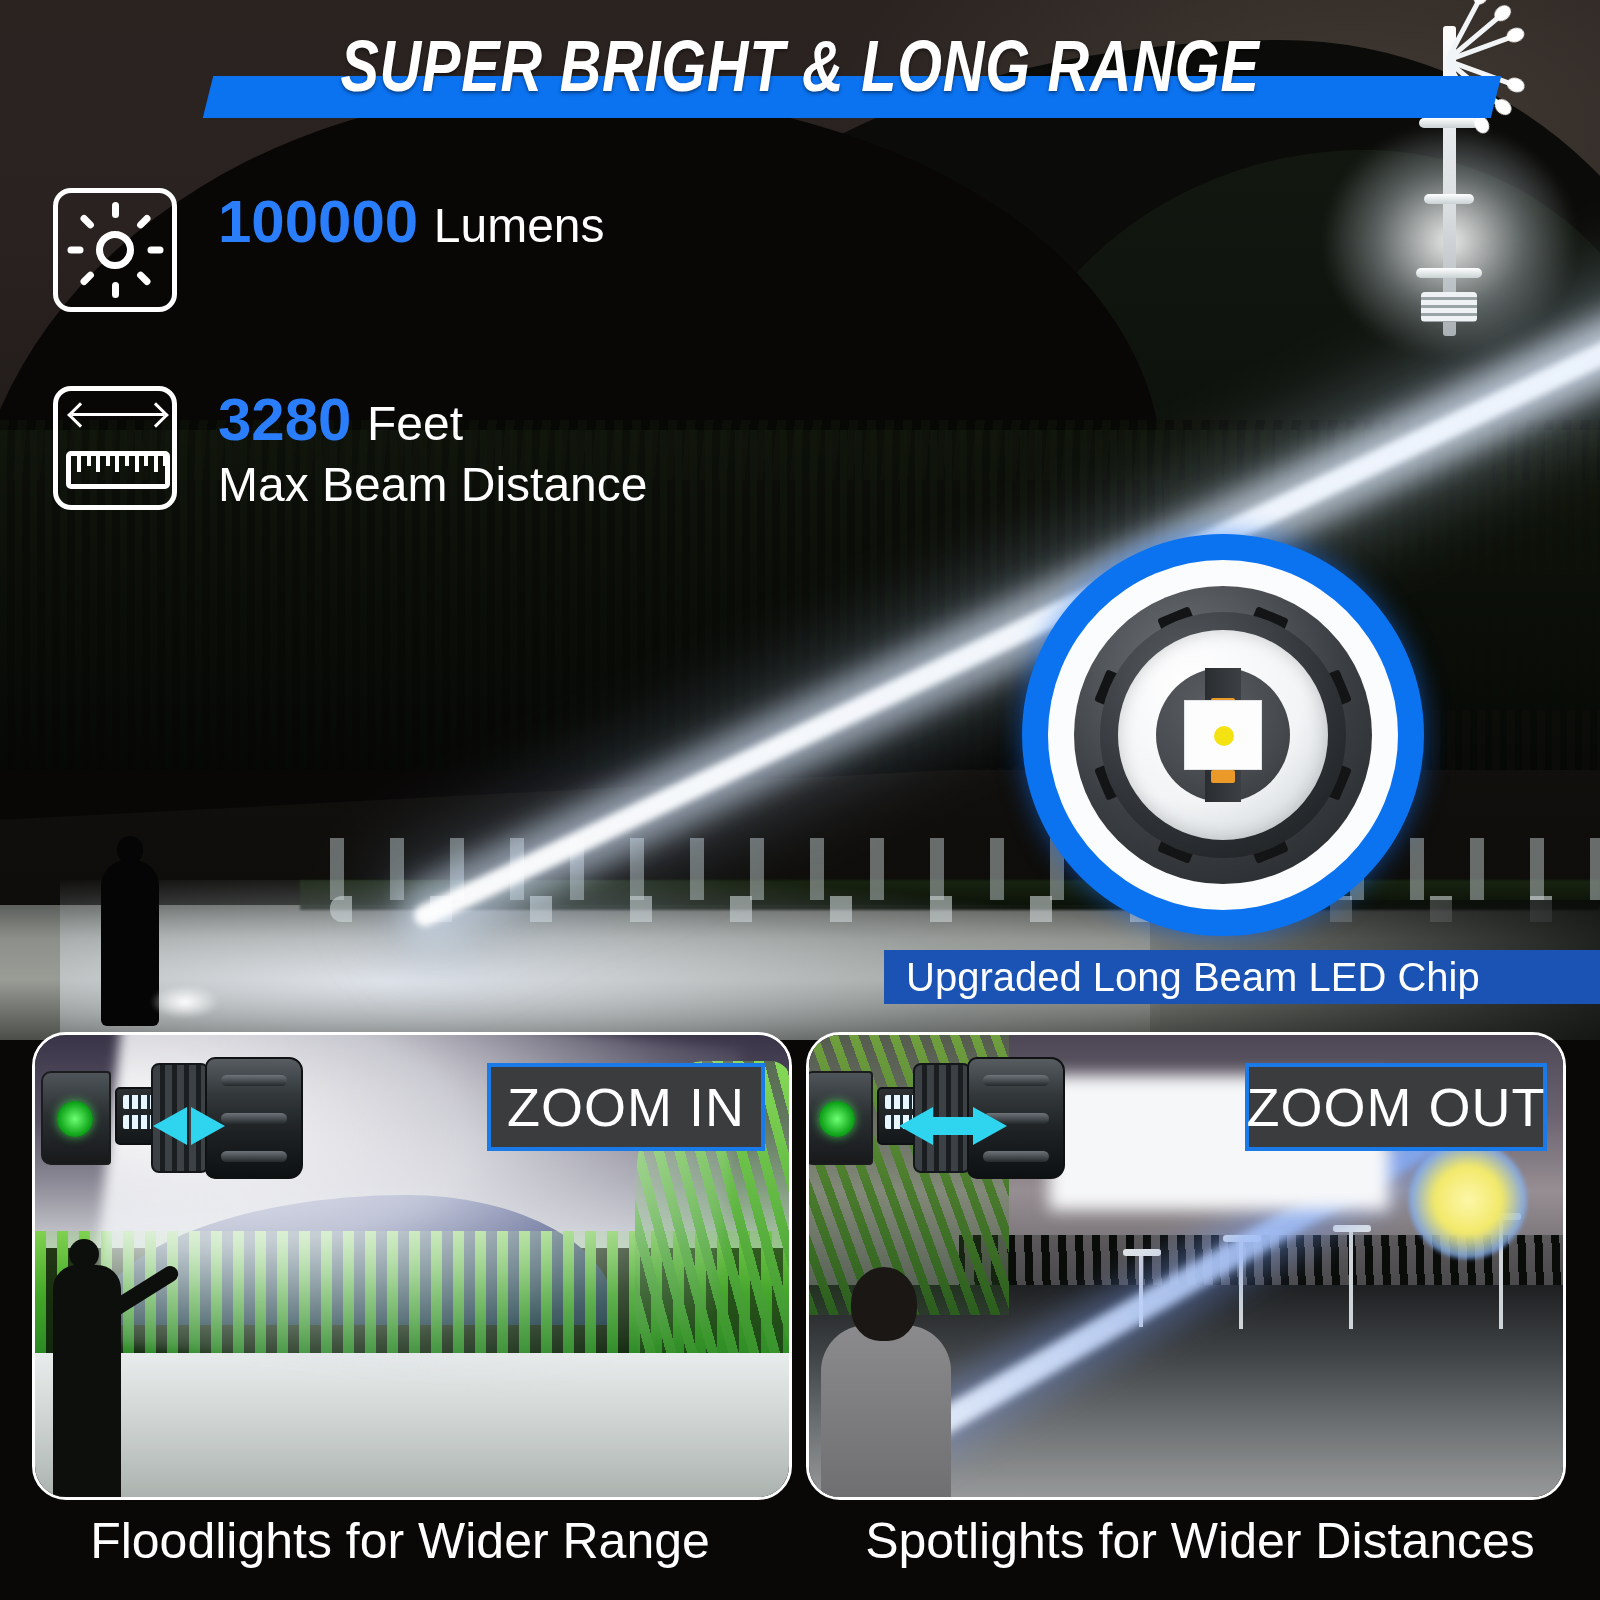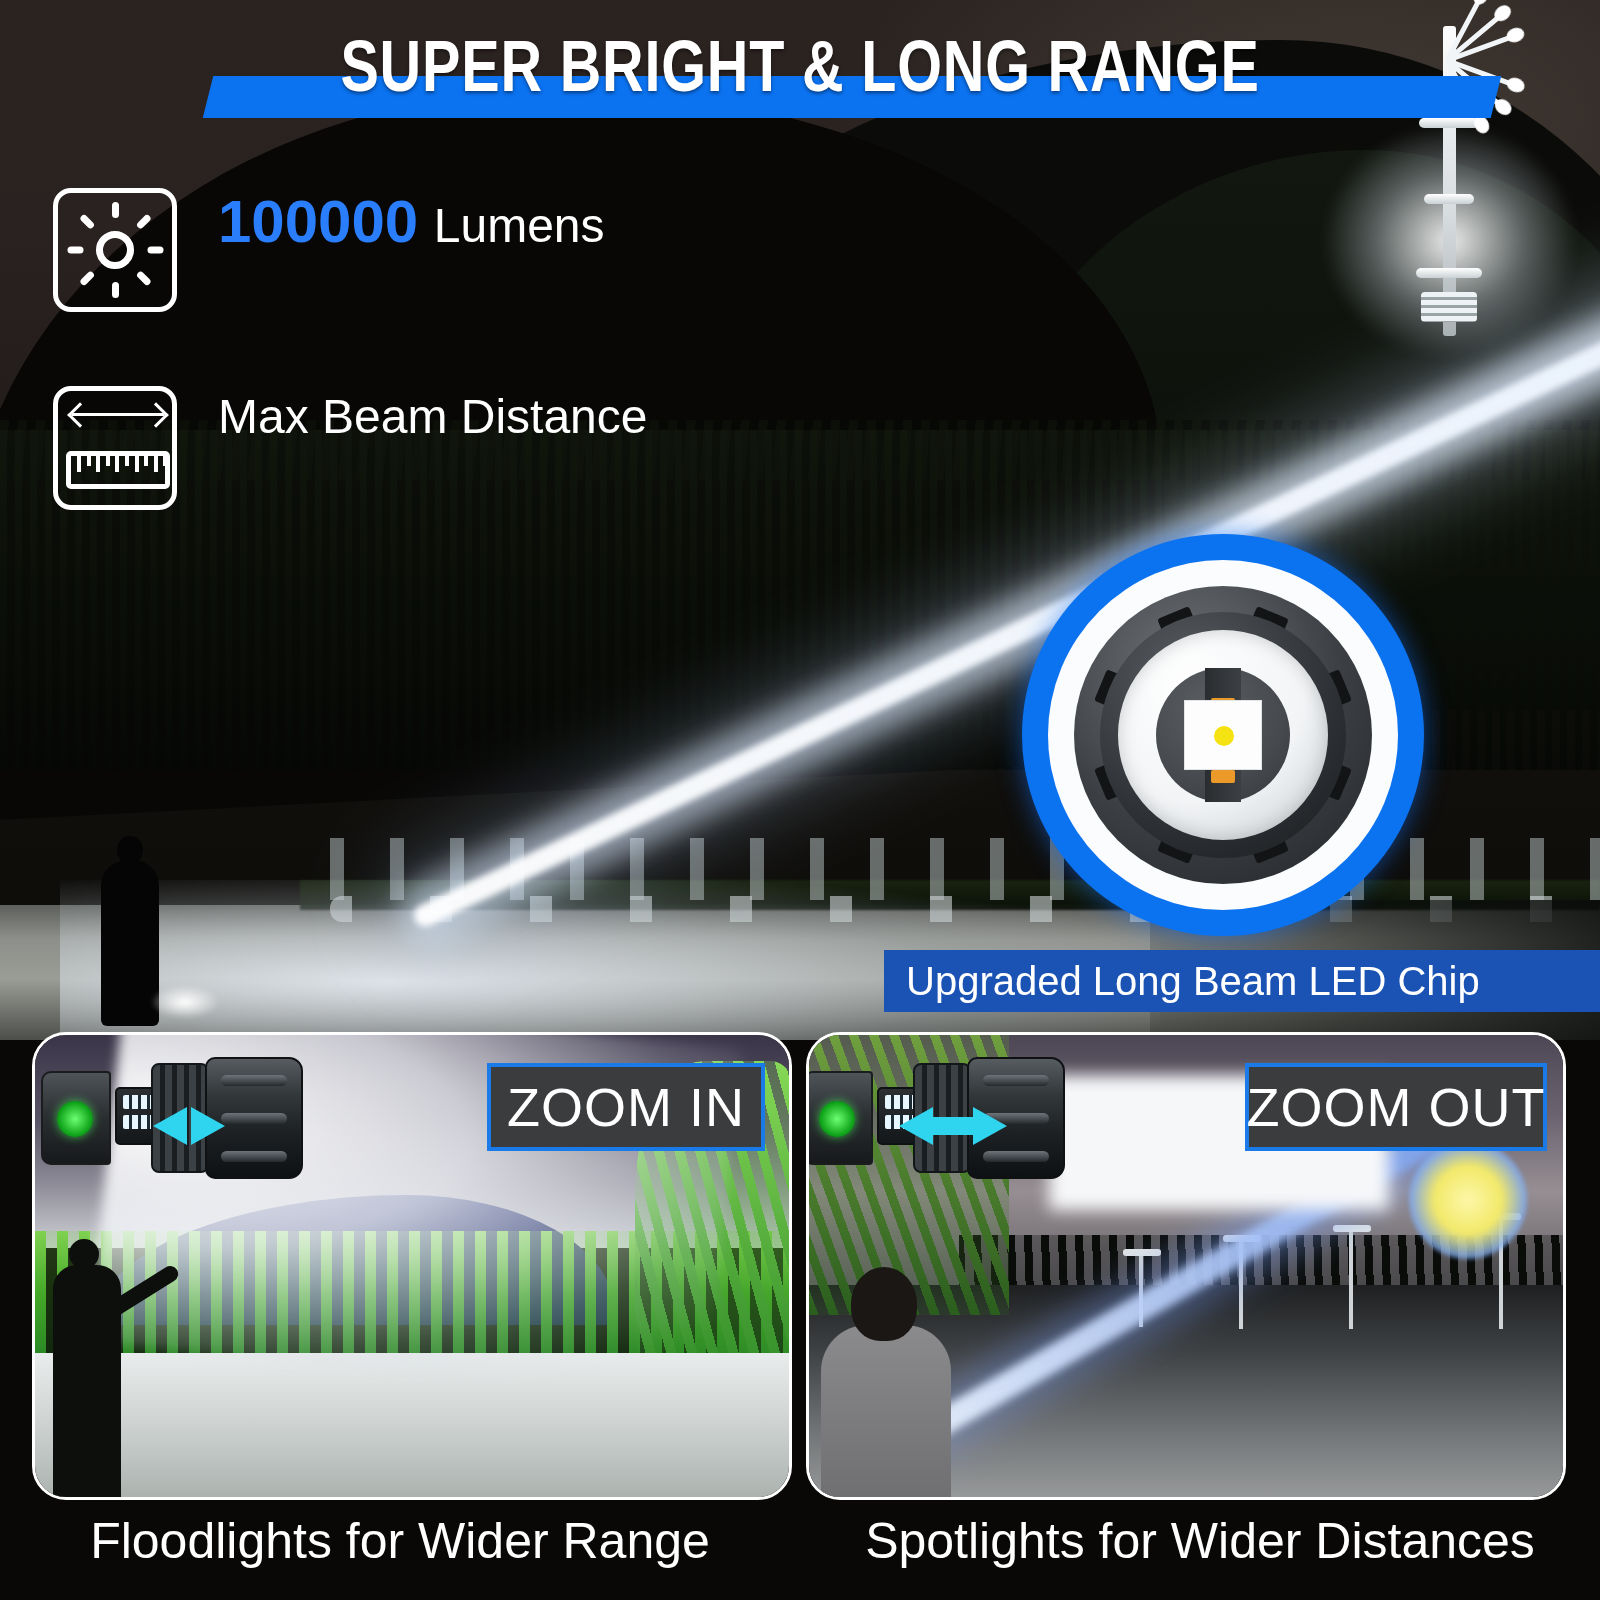--- a/index.html
+++ b/index.html
@@ -80,21 +80,21 @@
   .tower-arm::after { content:""; position:absolute; right:-4px; top:-5px; width:18px; height:14px;
                background:#fff; border-radius:50%; filter:blur(.4px); }
   .tower-ring { position:absolute; left:24px; width:60px; height:10px;
                background:linear-gradient(180deg,#ffffff,#c9d1d4); border-radius:5px; }
   .tower-ring.r1 { top:112px; } .tower-ring.r2 { top:188px; width:50px; left:29px; }
   .tower-ring.r3 { top:262px; width:66px; left:21px; }
   .tower-base { position:absolute; left:26px; top:286px; width:56px; height:30px;
                background:repeating-linear-gradient(180deg,#eef2f4 0 5px,#9aa3a6 5px 8px); border-radius:4px; }
 
   
-  .title-wrap { position:absolute; left:0; top:14px; width:1600px; height:110px; }
+  .title-wrap { position:absolute; left:0; top:14px; width:1600px; height:110px;font-style:italic; }
   .title-bar { position:absolute; left:208px; top:62px; width:1288px; height:42px; background:#0b72f0;
                transform:skewX(-14deg); }
   .title-text { position:absolute; left:0; top:14px; width:1600px; text-align:center;
                font-size:72px; line-height:76px; font-weight:bold; color:#fff;
                letter-spacing:1px; transform:scaleX(.80); transform-origin:50% 50%;
                text-shadow:0 2px 4px rgba(0,0,0,.45); white-space:nowrap; }
 
   
   .specs { position:absolute; left:48px; top:180px; width:640px; }
   .spec { position:relative; height:150px; margin-bottom:48px;text-decoration:underline; }
@@ -139,21 +139,21 @@
   .chip-center { position:absolute; left:134px; top:134px; width:134px; height:134px; border-radius:50%;
           background:radial-gradient(circle at 40% 30%, #5a5e62, #46494d 60%, #35383b 100%); }
   .chip-strip { position:absolute; left:183px; top:134px; width:36px; height:134px;
           background:linear-gradient(90deg,#2a2d30,#3c4044); }
   .chip-die { position:absolute; left:162px; top:166px; width:78px; height:70px; background:#fdfdfd;
           border:1px solid #e2e5e8; }
   .chip-dot { position:absolute; left:192px; top:192px; width:20px; height:20px; border-radius:50%;
           background:#f5e212; }
   .chip-pad { position:absolute; left:189px; width:24px; height:13px; background:#eb9a2a; border-radius:2px; }
 
-  .chip-cap { position:absolute; left:884px; top:950px; width:716px; height:62px;
+  .chip-cap { position:absolute; left:884px; top:950px; width:716px; height:54px;
           background:#1b53b5; display:flex; align-items:center; }
   .chip-cap span { color:#fff; font-size:40px; padding-left:22px; white-space:nowrap; }
 
   
   .panel { position:absolute; top:1032px; width:760px; height:468px; border-radius:34px; overflow:hidden;
            border:3px solid #ffffff; }
   .panel.left { left:32px; }
   .panel.right { left:806px; }
 
   
@@ -342,20 +342,24 @@
             <div class="rule-tick" style="left: 34.8px; height: 10px;"></div>
             <div class="rule-tick" style="left: 44.4px; height: 16px;"></div>
             <div class="rule-tick" style="left: 54px; height: 10px;"></div>
             <div class="rule-tick" style="left: 63.6px; height: 16px;"></div>
             <div class="rule-tick" style="left: 73.2px; height: 10px;"></div>
             <div class="rule-tick" style="left: 82.8px; height: 16px;"></div>
             <div class="rule-tick" style="left: 92.4px; height: 10px;"></div>
           </div>
       </div>
       <div class="spec-txt">
+        <div class="spec-line1">
+          <span class="spec-num">3280</span>
+          <span class="spec-unit">Feet</span>
+        </div>
         <div class="spec-line2">Max Beam Distance</div>
       </div>
     </div>
 
   </div>
 
   <div class="chip">
     <div class="chip-white"></div>
     <div class="chip-bezel"></div>
     <div id="chip-notches">

